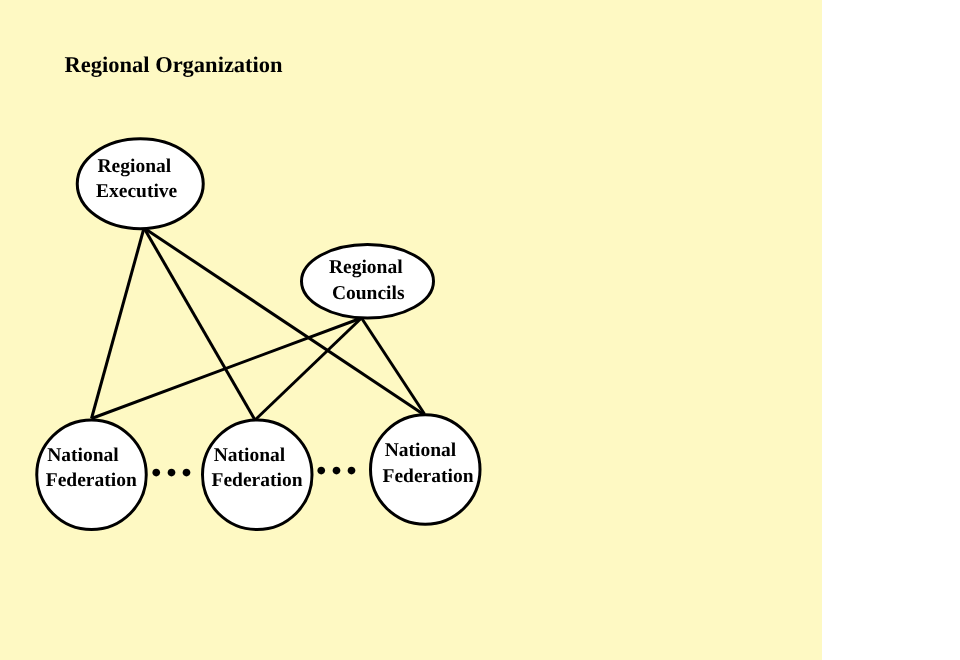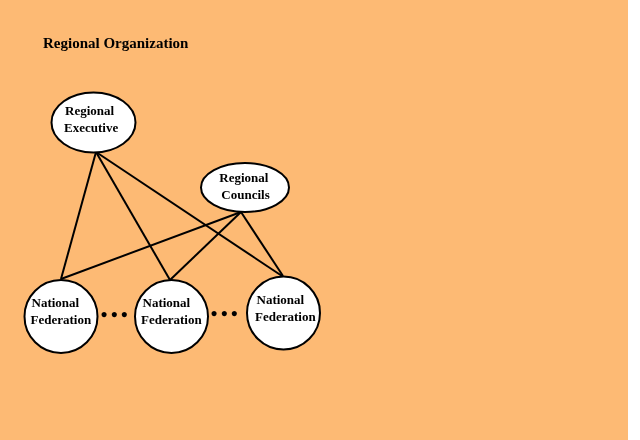--- a/index.html
+++ b/index.html
@@ -2,23 +2,23 @@
 <html><head>
 <meta charset="utf-8">
 <style>
   html, body {
     margin: 0;
     padding: 0;
     background: #ffffff;
   }
   .canvas {
     position: relative;
-    width: 628px;
+    width: 548px;
     height: 440px;
-    background: #fdba74;
+    background: #fef9c3;
     overflow: hidden;
   }
   svg {
     display: block;
   }
   .title-text {
     font-family: "Liberation Serif", "DejaVu Serif", serif;
     font-weight: bold;
     font-size: 15px;
     fill: #000000;

